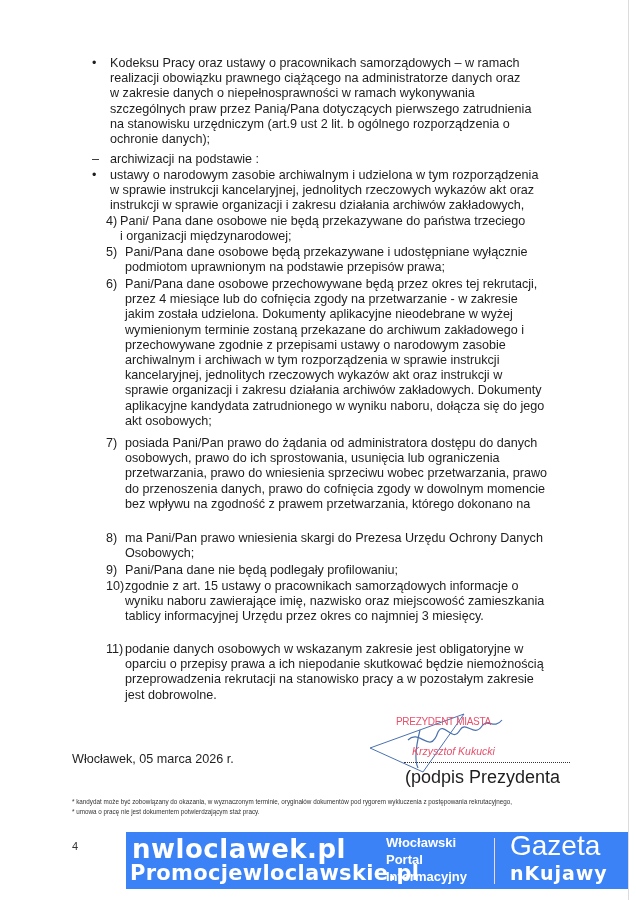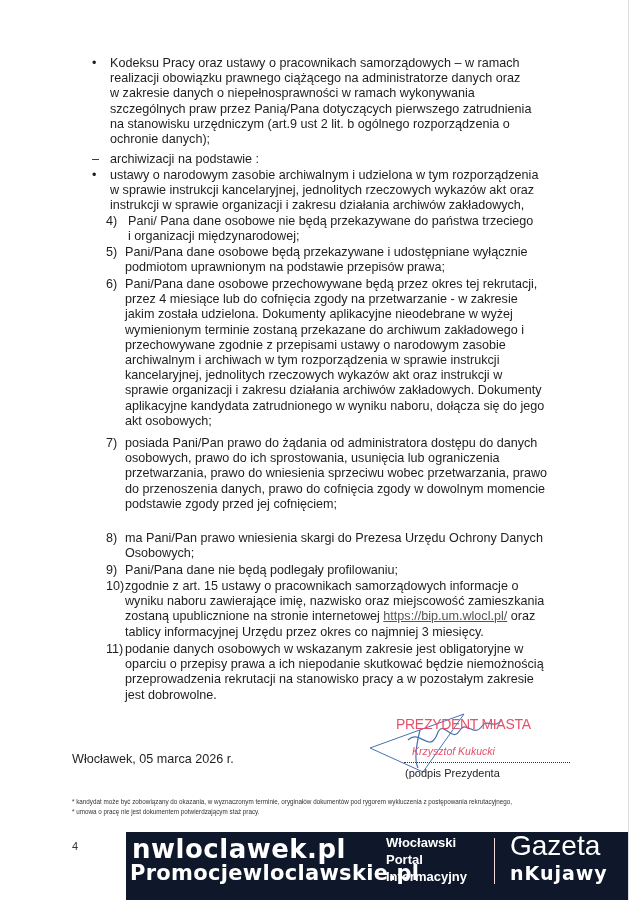--- a/index.html
+++ b/index.html
@@ -6,28 +6,28 @@
     body { width: 636px; height: 900px; position: relative; overflow: hidden;
            font-family: "Liberation Sans", sans-serif; color: #1e1e1e; }
     .right-edge { position: absolute; top: 0; right: 7px; width: 1px; height: 900px; background: #dcdcdc; }
     .content { position: absolute; left: 0; top: 0; width: 636px; }
     .marker { position: absolute; font-size: 12.6px; line-height: 15.2px; }
     .block { position: absolute; font-size: 12.6px; line-height: 15.2px; }
     .block p { margin: 0; white-space: nowrap; }
     .link { color: #555; text-decoration: underline; }
     .place-date { position: absolute; left: 72px; top: 752px; font-size: 12.6px; }
     .sig-dots { position: absolute; left: 404px; top: 754px; width: 166px; border-bottom: 1.5px dotted #333; height: 8px; }
-    .sig-label { position: absolute; left: 405px; top: 767px; font-size: 11px; }
+    .sig-label { position: absolute; left: 405px; top: 767px; font-size: 18px; }
     .stamp { position: absolute; left: 368px; top: 700px; width: 150px; height: 80px; }
-    .stamp-line1 { position: absolute; left: 396px; top: 716px; font-size: 14px; color: #e8506a; letter-spacing: -0.3px; }
+    .stamp-line1 { position: absolute; left: 396px; top: 716px; font-size: 10px; color: #e8506a; letter-spacing: -0.3px; }
     .stamp-line2 { position: absolute; left: 412px; top: 745px; font-size: 10.5px; color: #e8506a; font-style: italic; }
     .footnotes { position: absolute; left: 72px; top: 797px; font-size: 6.3px; line-height: 10px; color: #333; font-family: "Liberation Sans", sans-serif; }
     .footnotes p { margin: 0; white-space: nowrap; }
     .page-number { position: absolute; left: 72px; top: 840px; font-size: 11px; color: #333; }
-    .banner { position: absolute; left: 126px; top: 832px; width: 502px; height: 69px; background: #0f172a; }
+    .banner { position: absolute; left: 126px; top: 832px; width: 502px; height: 57px; background: #3b82f6; }
     .banner-site { position: absolute; left: 6px; top: 2px; color: #fff; font-family: "DejaVu Sans", sans-serif; font-weight: bold; font-size: 26px; letter-spacing: 0.5px; line-height: 30px; }
     .banner-promo { position: absolute; left: 4px; top: 30px; color: #fff; font-family: "DejaVu Sans", sans-serif; font-weight: bold; font-size: 21px; line-height: 22px; letter-spacing: 0.3px; }
     .banner-portal { position: absolute; left: 260px; top: 2px; color: #fff; font-weight: bold; font-size: 13px; line-height: 17px; }
     .banner-divider { position: absolute; left: 368px; top: 6px; width: 1px; height: 46px; background: #f0d8db; }
     .banner-gazeta { position: absolute; left: 384px; top: 0px; color: #fff; font-size: 28px; line-height: 28px; }
     .banner-nkujawy { position: absolute; left: 384px; top: 28px; color: #fff; font-family: "DejaVu Sans", sans-serif; font-weight: bold; font-size: 19px; line-height: 26px; letter-spacing: 1px; }
   </style>
 </head>
 <body>
 
@@ -51,21 +51,21 @@
   </div>
 
   <span class="marker" style="left:92px; top:168px;">•</span>
   <div class="block" style="left:110px; top:168px;">
     <p>ustawy o narodowym zasobie archiwalnym i udzielona w tym rozporządzenia</p>
     <p>w sprawie instrukcji kancelaryjnej, jednolitych rzeczowych wykazów akt oraz</p>
     <p>instrukcji w sprawie organizacji i zakresu działania archiwów zakładowych,</p>
   </div>
 
   <span class="marker" style="left:106px; top:214px;">4)</span>
-  <div class="block" style="left:128px; top:214px;">
+  <div class="block" style="left:120px; top:214px;">
     <p>Pani/ Pana dane osobowe nie będą przekazywane do państwa trzeciego</p>
     <p>i organizacji międzynarodowej;</p>
   </div>
 
   <span class="marker" style="left:106px; top:245px;">5)</span>
   <div class="block" style="left:125px; top:245px;">
     <p>Pani/Pana dane osobowe będą przekazywane i udostępniane wyłącznie</p>
     <p>podmiotom uprawnionym na podstawie przepisów prawa;</p>
   </div>
 
@@ -82,39 +82,38 @@
     <p>aplikacyjne kandydata zatrudnionego w wyniku naboru, dołącza się do jego</p>
     <p>akt osobowych;</p>
   </div>
 
   <span class="marker" style="left:106px; top:436px;">7)</span>
   <div class="block" style="left:125px; top:436px;">
     <p>posiada Pani/Pan prawo do żądania od administratora dostępu do danych</p>
     <p>osobowych, prawo do ich sprostowania, usunięcia lub ograniczenia</p>
     <p>przetwarzania, prawo do wniesienia sprzeciwu wobec przetwarzania, prawo</p>
     <p>do przenoszenia danych, prawo do cofnięcia zgody w dowolnym momencie</p>
-    <p>podstawie zgody przed jej cofnięciem;</p>
+    <p>bez wpływu na zgodność z prawem przetwarzania, którego dokonano na</p>
   </div>
 
   <span class="marker" style="left:106px; top:531px;">8)</span>
   <div class="block" style="left:125px; top:531px;">
     <p>ma Pani/Pan prawo wniesienia skargi do Prezesa Urzędu Ochrony Danych</p>
     <p>Osobowych;</p>
   </div>
 
   <span class="marker" style="left:106px; top:563px;">9)</span>
   <div class="block" style="left:125px; top:563px;">
     <p>Pani/Pana dane nie będą podlegały profilowaniu;</p>
   </div>
 
   <span class="marker" style="left:106px; top:579px;">10)</span>
   <div class="block" style="left:125px; top:579px;">
     <p>zgodnie z art. 15 ustawy o pracownikach samorządowych informacje o</p>
     <p>wyniku naboru zawierające imię, nazwisko oraz miejscowość zamieszkania</p>
-    <p><span>zostaną upublicznione na stronie internetowej </span><span class="link">https://bip.um.wlocl.pl/</span><span> oraz</span></p>
     <p>tablicy informacyjnej Urzędu przez okres co najmniej 3 miesięcy.</p>
   </div>
 
   <span class="marker" style="left:106px; top:642px;">11)</span>
   <div class="block" style="left:125px; top:642px;">
     <p>podanie danych osobowych w wskazanym zakresie jest obligatoryjne w</p>
     <p>oparciu o przepisy prawa a ich niepodanie skutkować będzie niemożnością</p>
     <p>przeprowadzenia rekrutacji na stanowisko pracy a w pozostałym zakresie</p>
     <p>jest dobrowolne.</p>
   </div>

